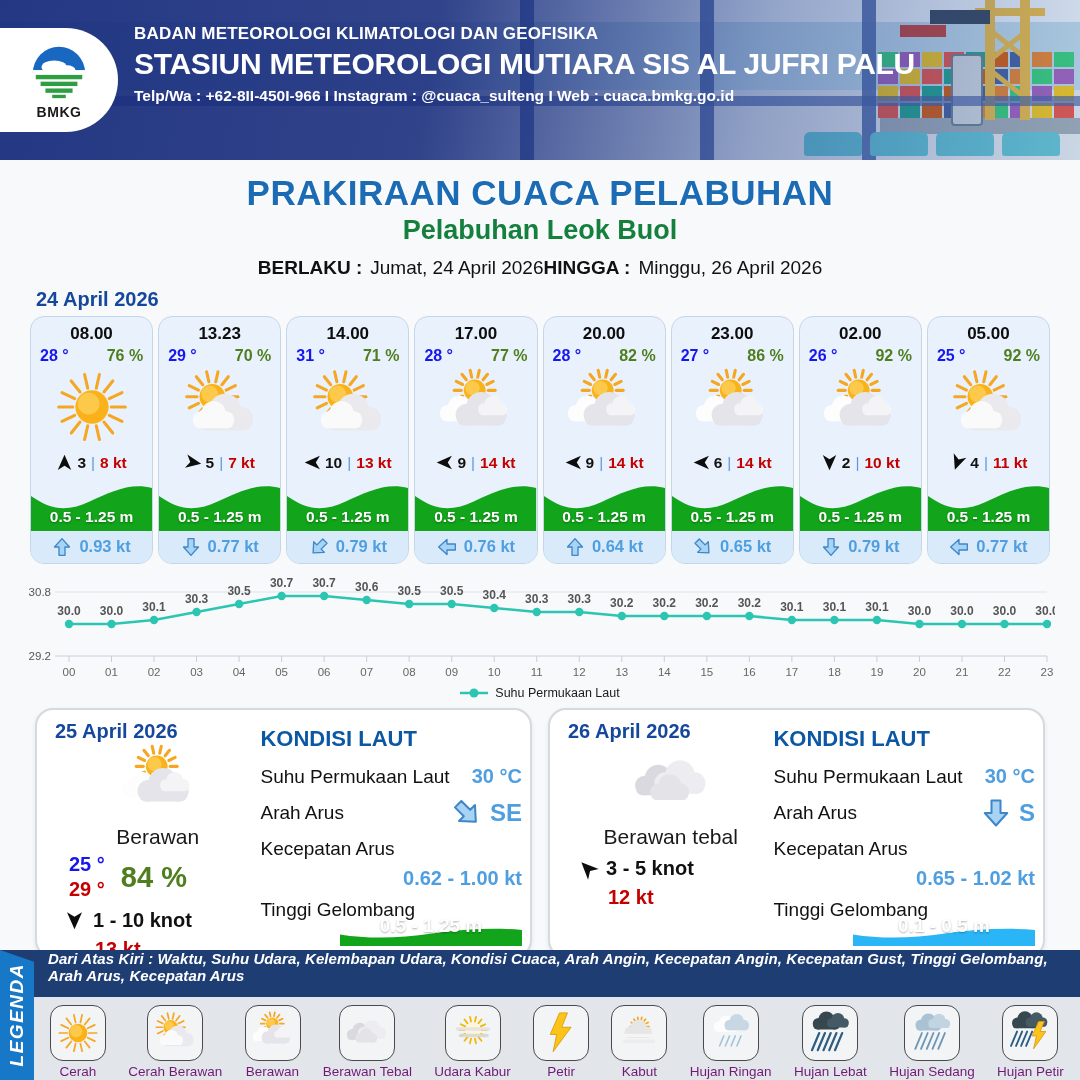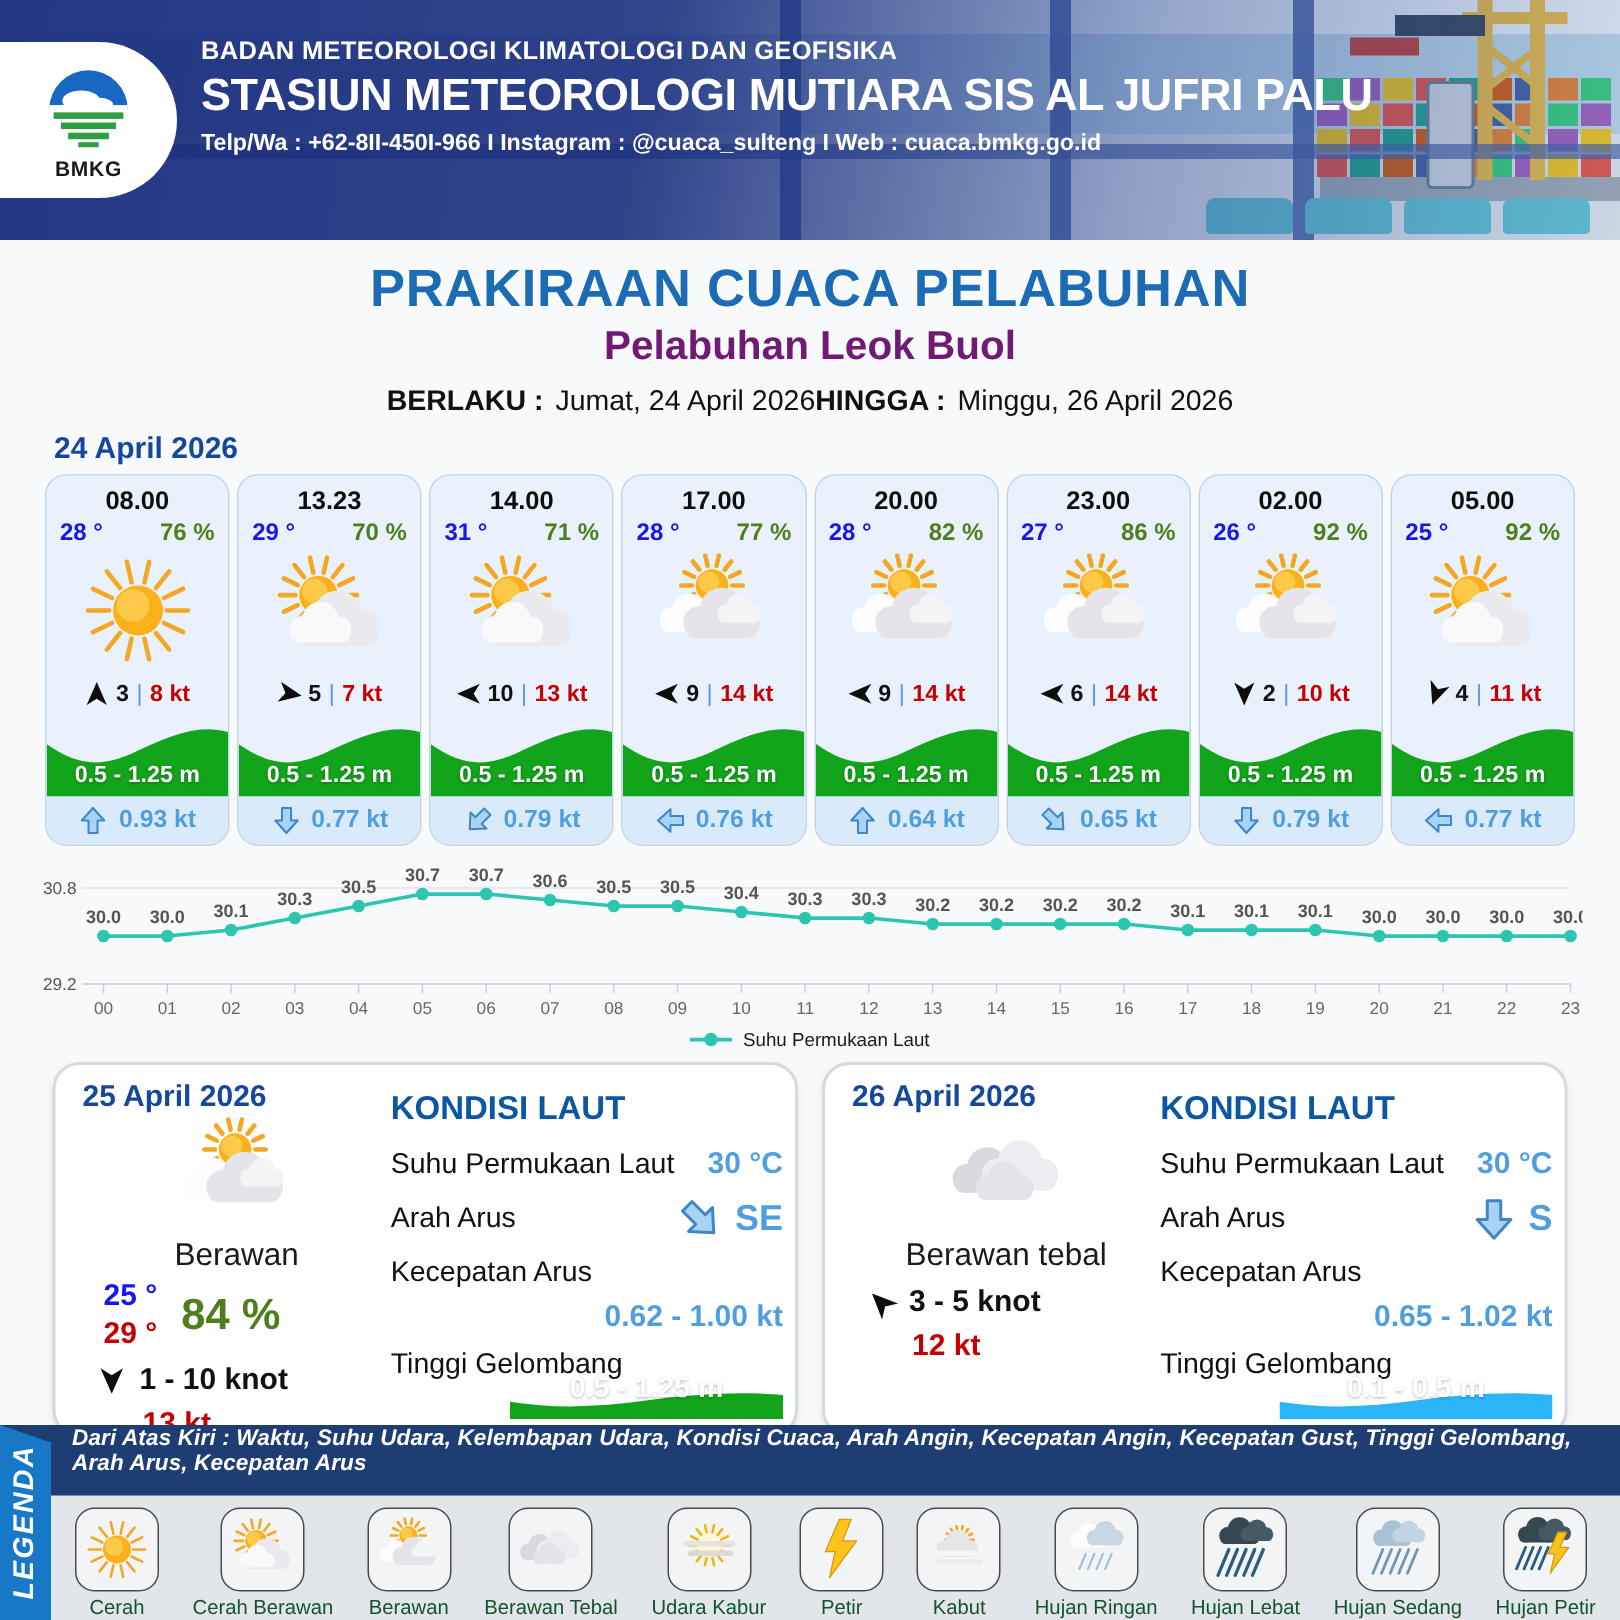--- a/index.html
+++ b/index.html
@@ -21,21 +21,21 @@
   .logo-pill .bmkg-label { font-size:14px; font-weight:bold; color:#1a1a1a; letter-spacing:.5px; margin-top:1px; }
   .hdr-text { position:absolute; left:134px; top:24px; z-index:5; color:#fff; }
   .hdr-line1 { font-size:17px; font-weight:bold; letter-spacing:.2px; }
   .hdr-line2 { font-size:30px; font-weight:800; letter-spacing:-.3px; margin-top:3px; }
   .hdr-line3 { font-size:16.5px; font-weight:600; margin-top:7px; }
   .hdr-line4 { font-size:15.5px; font-weight:600; margin-top:6px; }
 
   
   .main-title { text-align:center; margin-top:13px; font-size:35px; font-weight:800; color:#1b6cb5;
     text-shadow:0 2px 0 rgba(255,255,255,.9), 0 0 4px rgba(255,255,255,.8); letter-spacing:.5px; }
-  .sub-title { text-align:center; font-size:27px; font-weight:800; color:#701a75; margin-top:2px; }
+  .sub-title { text-align:center; font-size:27px; font-weight:800; color:#15803d; margin-top:2px; }
   .validity { display:flex; justify-content:center; margin-top:11px; font-size:19px; color:#111; }
   .validity b { font-weight:800; margin-right:8px; }
 
   
   .date-label { margin:9px 0 5px 36px; font-size:20px; font-weight:800; color:#15489c; }
   #cards-row { display:flex; gap:5px; margin:0 30px; }
   .fc-card { flex:1; height:248px; background:#e9f2fc; border:1.5px solid #c3d7e8; border-radius:14px;
     display:flex; flex-direction:column; overflow:hidden; }
   .fc-time { text-align:center; font-size:17px; font-weight:800; color:#0d0d0d; margin-top:7px; }
   .fc-temps { display:flex; justify-content:space-between; padding:0 9px; font-size:16px; font-weight:800; margin-top:3px; }
@@ -95,21 +95,21 @@
   .legend-desc { color:#fff; font-size:15px; font-style:italic; font-weight:600; letter-spacing:.1px; }
   .legend-ribbon { position:absolute; left:0; top:0; width:34px; height:130px; background:#1878c8; z-index:3;
     clip-path:polygon(0 0, 100% 9%, 100% 100%, 0 100%); display:flex; align-items:center; justify-content:center; }
   .legend-ribbon span { transform:rotate(180deg); writing-mode:vertical-rl; color:#fff; font-weight:800;
     font-style:italic; font-size:19px; letter-spacing:1.5px; }
   .legend-items { display:flex; justify-content:space-between; padding:8px 16px 0 50px; }
   .legend-item { display:flex; flex-direction:column; align-items:center; gap:3px; }
   .tile { width:56px; height:56px; background:#f2f4f5; border:1.6px solid #4a4a4a; border-radius:13px;
     display:flex; align-items:center; justify-content:center; }
   .tile svg { width:46px; height:46px; }
-  .legend-label { font-size:13.5px; color:#14532d; white-space:nowrap; }
+  .legend-label { font-size:13.5px; color:#701a75; white-space:nowrap; }
 </style>
 </head>
 <body>
 
 <div id="page">
 
   <div id="header">
     <div class="hdr-art">
       <svg width="1080" height="160" style="position:absolute;inset:0">
         <g>

